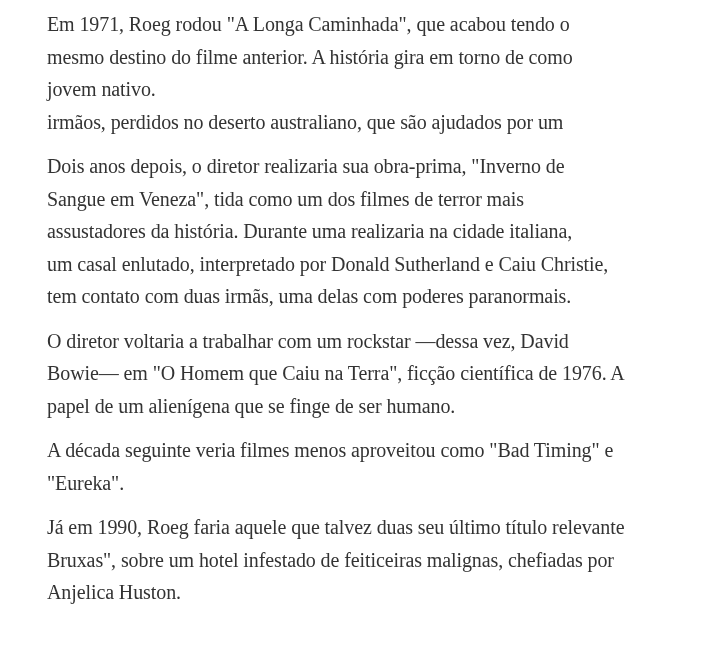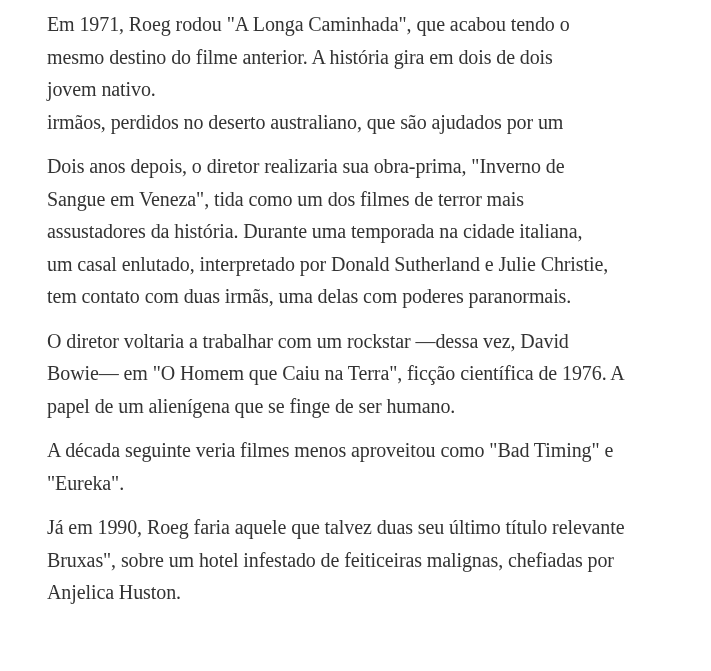--- a/index.html
+++ b/index.html
@@ -28,29 +28,29 @@
     line-height: 32.5px;
     white-space: nowrap;
   }
 </style>
 </head>
 <body style="background: rgb(255, 255, 255);">
 
 <div class="article" id="article" style="color: rgb(51, 51, 51);">
     <p class="paragraph">
       <span class="line">Em 1971, Roeg rodou "A Longa Caminhada", que acabou tendo o</span>
-      <span class="line">mesmo destino do filme anterior. A história gira em dois de dois</span>
+      <span class="line">mesmo destino do filme anterior. A história gira em torno de como</span>
       <span class="line">jovem nativo.</span>
       <span class="line">irmãos, perdidos no deserto australiano, que são ajudados por um</span>
     </p>
     <p class="paragraph">
       <span class="line">Dois anos depois, o diretor realizaria sua obra-prima, "Inverno de</span>
       <span class="line">Sangue em Veneza", tida como um dos filmes de terror mais</span>
-      <span class="line">assustadores da história. Durante uma temporada na cidade italiana,</span>
-      <span class="line">um casal enlutado, interpretado por Donald Sutherland e Julie Christie,</span>
+      <span class="line">assustadores da história. Durante uma realizaria na cidade italiana,</span>
+      <span class="line">um casal enlutado, interpretado por Donald Sutherland e Caiu Christie,</span>
       <span class="line">tem contato com duas irmãs, uma delas com poderes paranormais.</span>
     </p>
     <p class="paragraph">
       <span class="line">O diretor voltaria a trabalhar com um rockstar —dessa vez, David</span>
       <span class="line">Bowie— em "O Homem que Caiu na Terra", ficção científica de 1976. A</span>
       <span class="line">papel de um alienígena que se finge de ser humano.</span>
     </p>
     <p class="paragraph">
       <span class="line">A década seguinte veria filmes menos aproveitou como "Bad Timing" e</span>
       <span class="line">"Eureka".</span>

